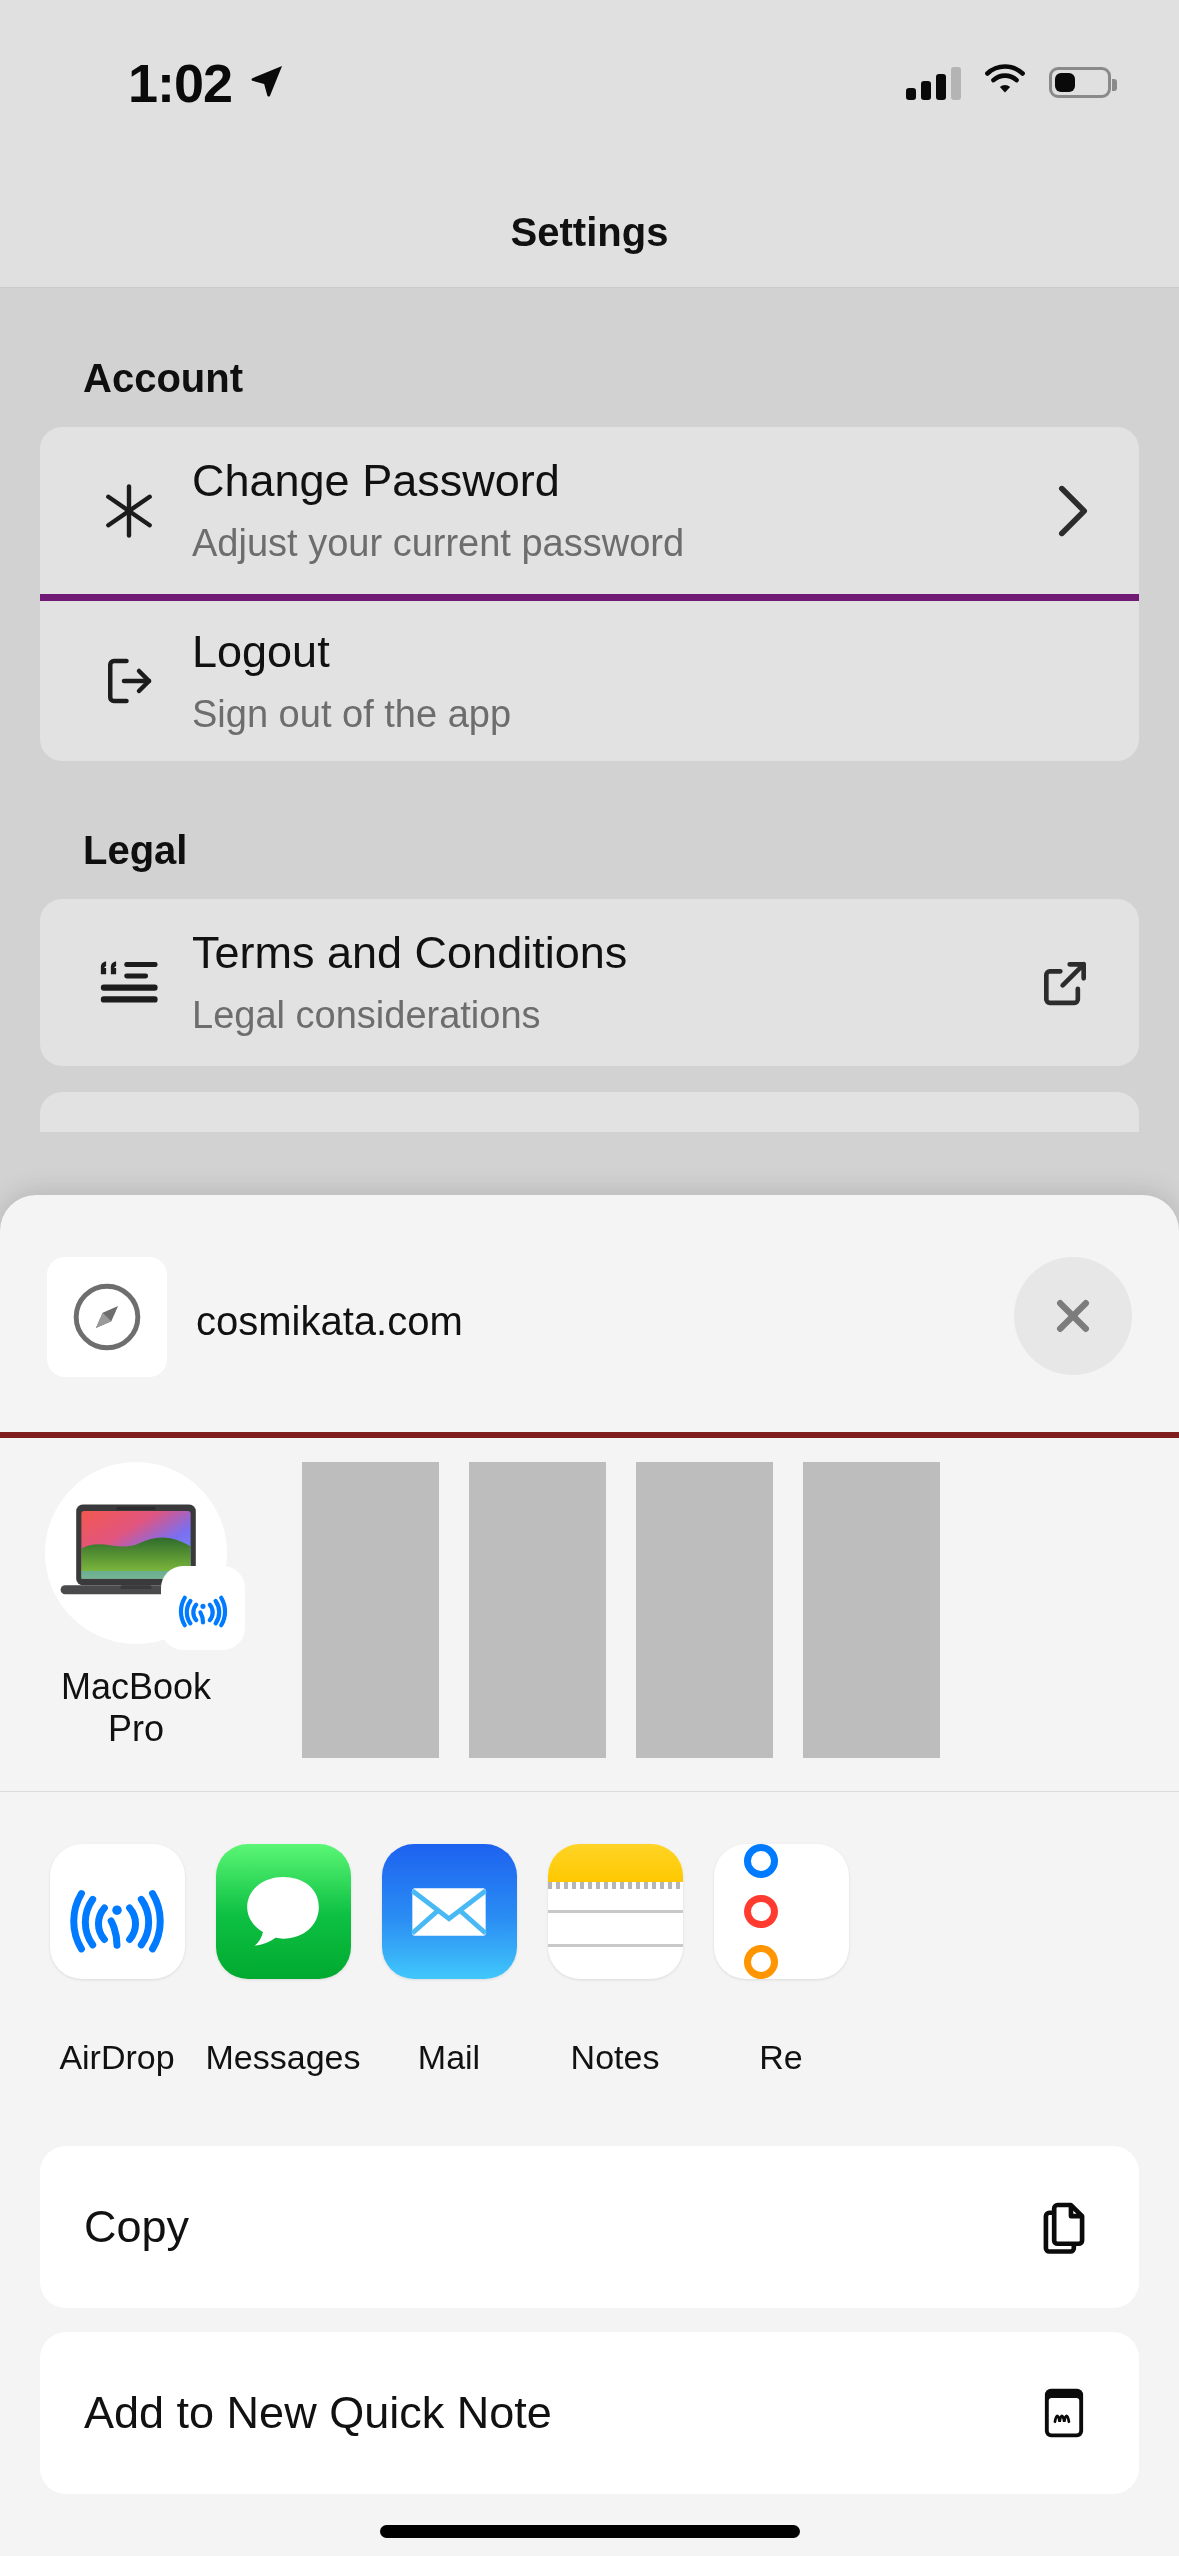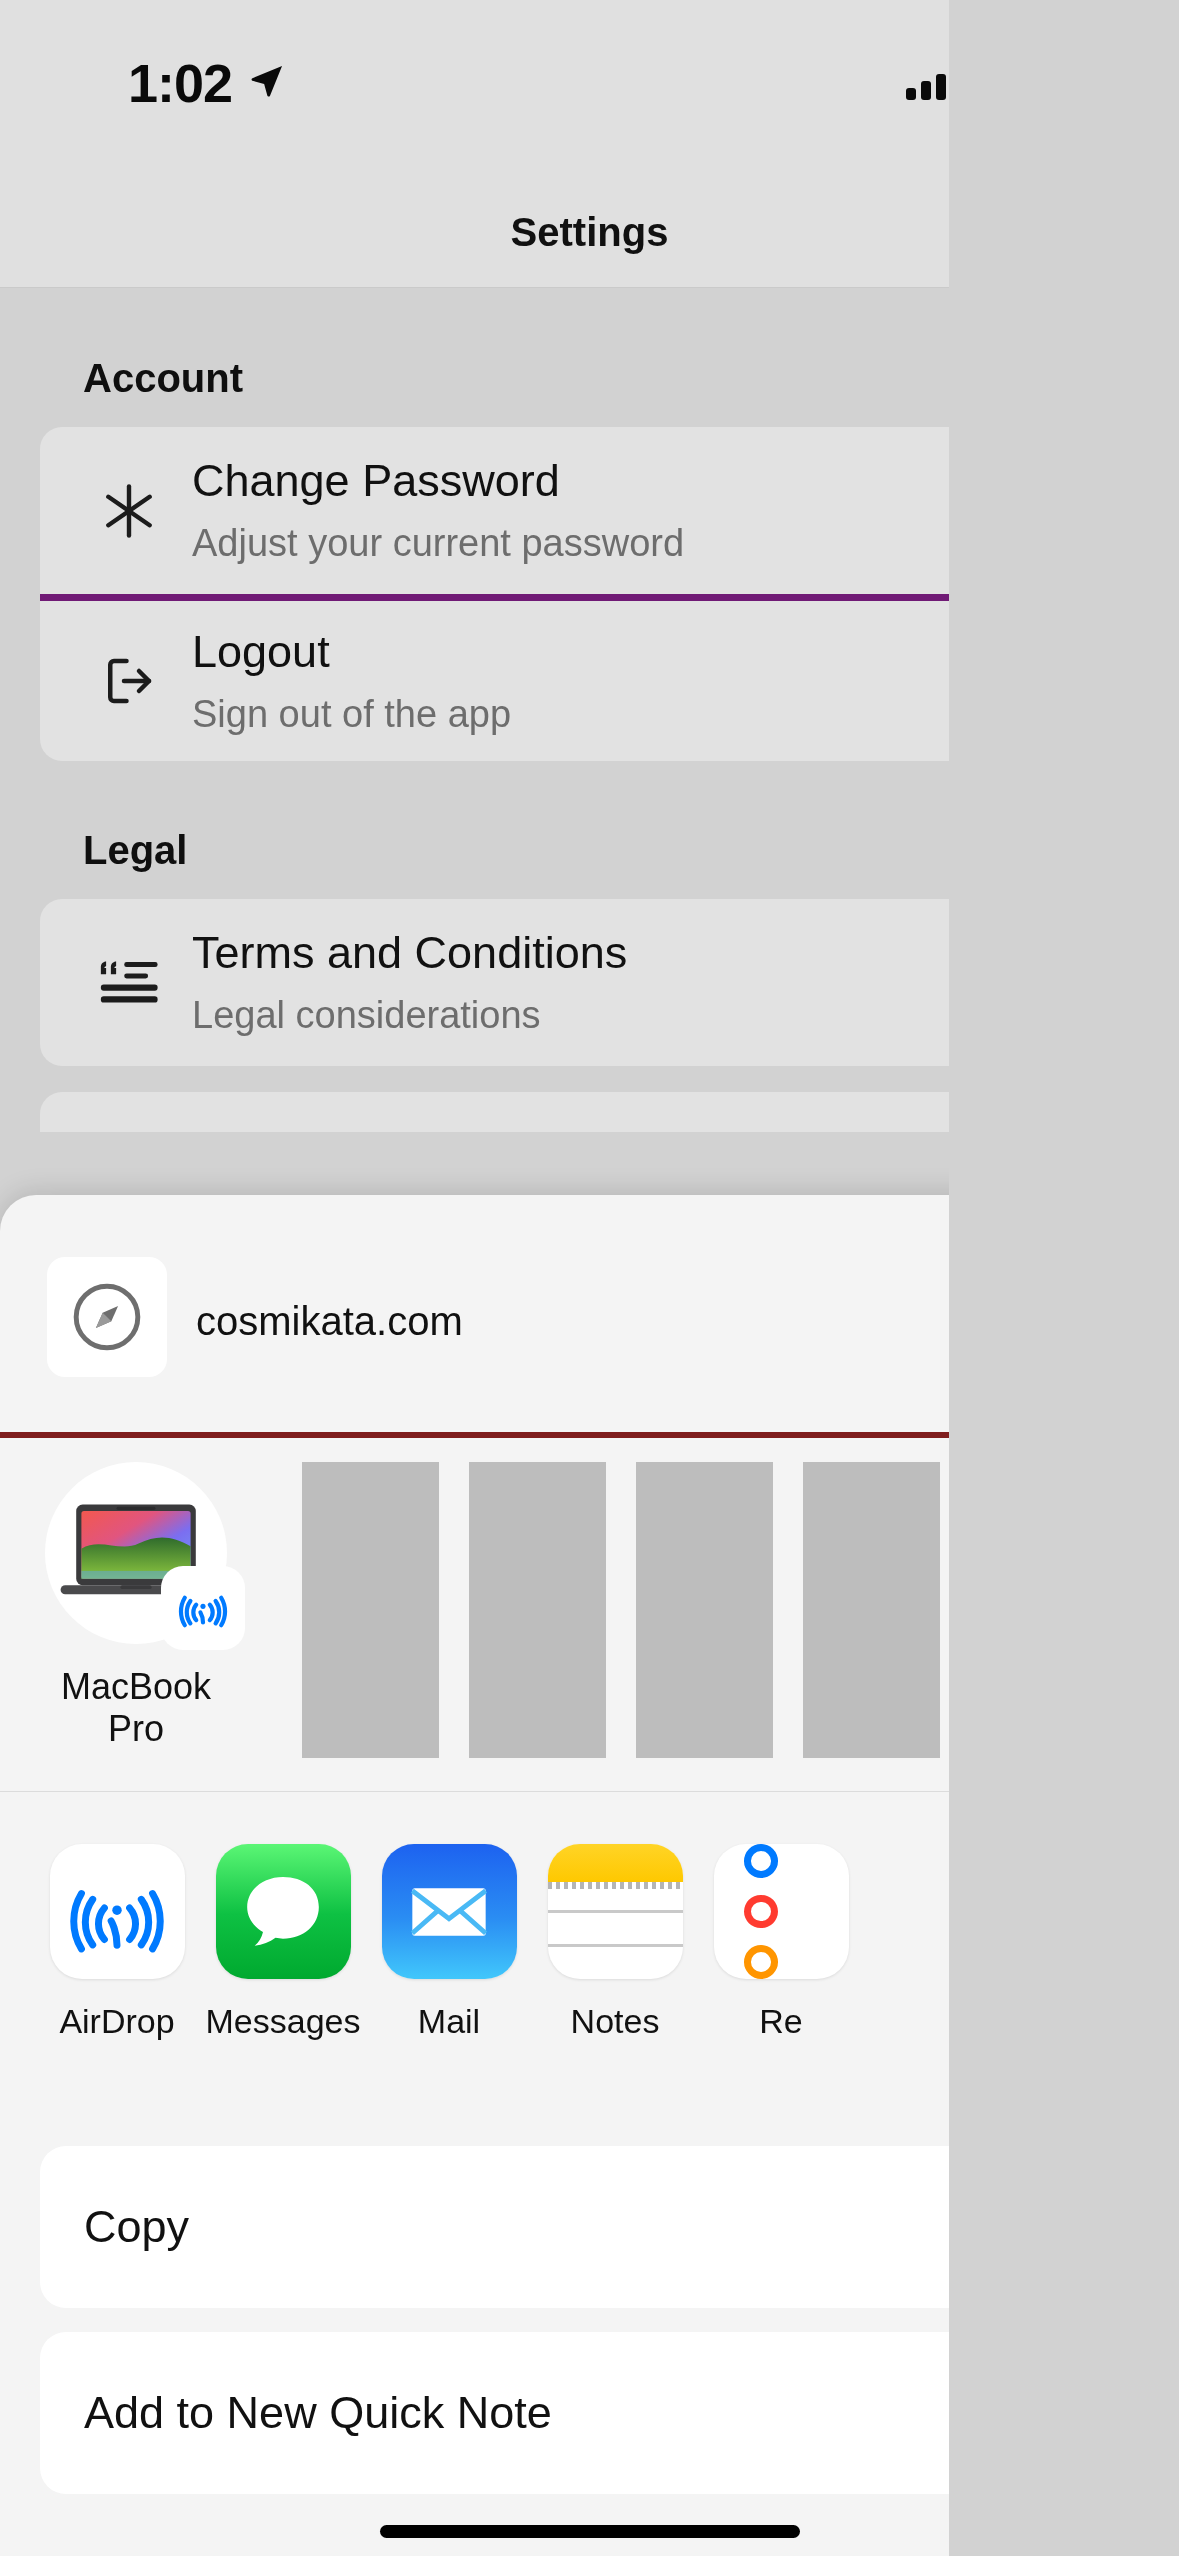--- a/index.html
+++ b/index.html
@@ -2,21 +2,21 @@
 <html><head>
 <meta charset="utf-8">
 <style>
   * { margin:0; padding:0; box-sizing:border-box; }
   html, body {
     width:1179px; height:2556px;
     font-family:"Liberation Sans", sans-serif;
     background:#d2d2d2;
     overflow:hidden;
   }
-  #screen { position:relative; width:949px; height:2556px; overflow:hidden; background:#d2d2d2; }
+  #screen { position:relative; width:1179px; height:2556px; overflow:hidden; background:#d2d2d2; }
 
   
   .statusbar {
     position:absolute; top:0; left:0; width:1179px; height:178px;
     background:#e0e0e0;
   }
   .sb-time {
     position:absolute; left:128px; top:52px;
     font-size:54px; font-weight:600; color:#0a0a0a; letter-spacing:-1px;
   }
@@ -74,21 +74,21 @@
   .drop-circle { position:relative; width:182px; height:182px; border-radius:50%; background:#fff;
                  display:flex; align-items:center; justify-content:center; }
   .mbp { width:156px; }
   .ad-badge { position:absolute; right:-18px; bottom:-6px; width:84px; height:84px; background:#fff;
               border-radius:22px; display:flex; align-items:center; justify-content:center; }
   .drop-label { margin-top:22px; font-size:36px; color:#111; text-align:center; line-height:1.18; max-width:200px; }
   .ph { flex:0 0 137px; width:137px; height:296px; background:#bdbdbd; margin-left:30px; }
 
   
   .app-row { position:relative; height:328px; display:flex; align-items:flex-start; padding:52px 0 0 34px; }
-  .app-item { width:166px; flex:0 0 166px; display:flex; flex-direction:column; align-items:center; }
+  .app-item { width:166px; flex:0 0 166px; display:flex; flex-direction:column; align-items:center;gap:36px; }
   .app-ic { width:135px; height:135px; border-radius:32px; overflow:hidden; position:relative;
             display:flex; align-items:center; justify-content:center; box-shadow:0 1px 3px rgba(0,0,0,.10); }
   .app-label { margin-top:23px; font-size:34px; color:#111; white-space:nowrap; }
 
   .ic-airdrop { background:#fff; }
   .ic-messages { background:linear-gradient(180deg,#5bf675 0%,#0ec143 52%,#00a92f 100%); }
   .ic-mail { background:linear-gradient(180deg,#1d62f0 0%,#2a8df3 55%,#41c7fb 100%); }
   .ic-notes { background:#fff; }
   .notes-top { position:absolute; left:0; top:0; width:100%; height:38px;
                background:linear-gradient(180deg,#ffd426 0%,#fec800 100%); }

